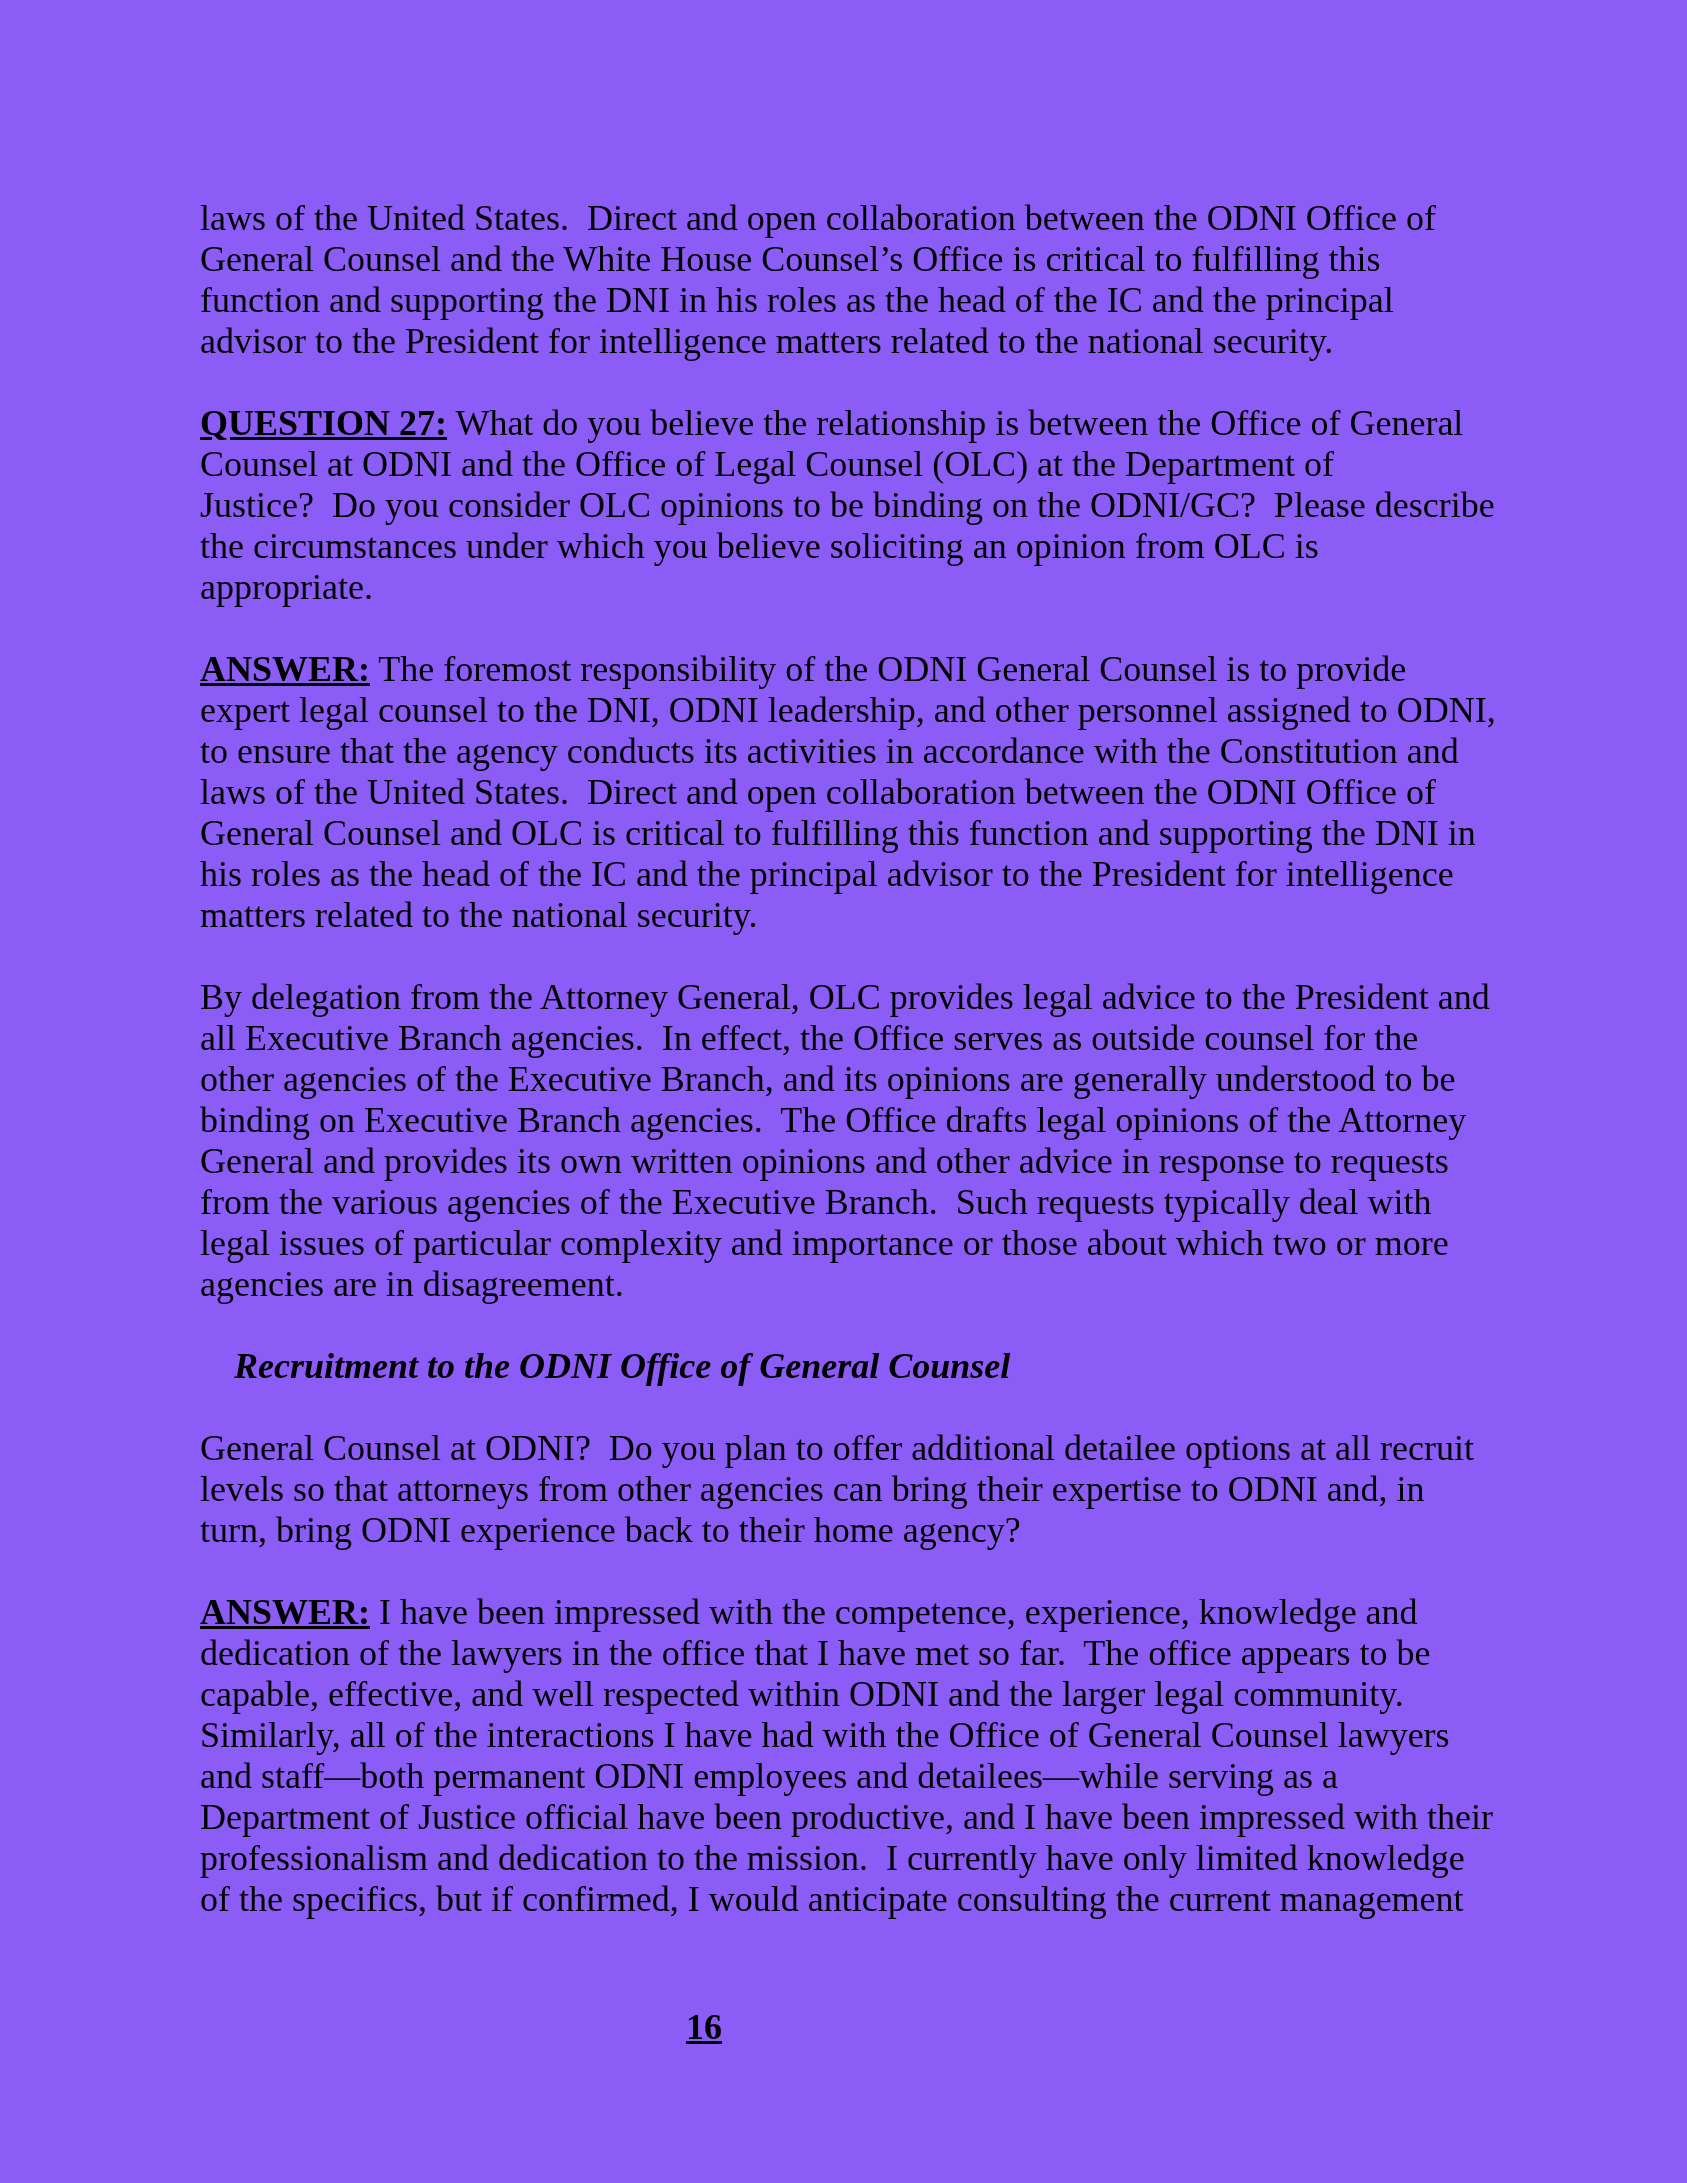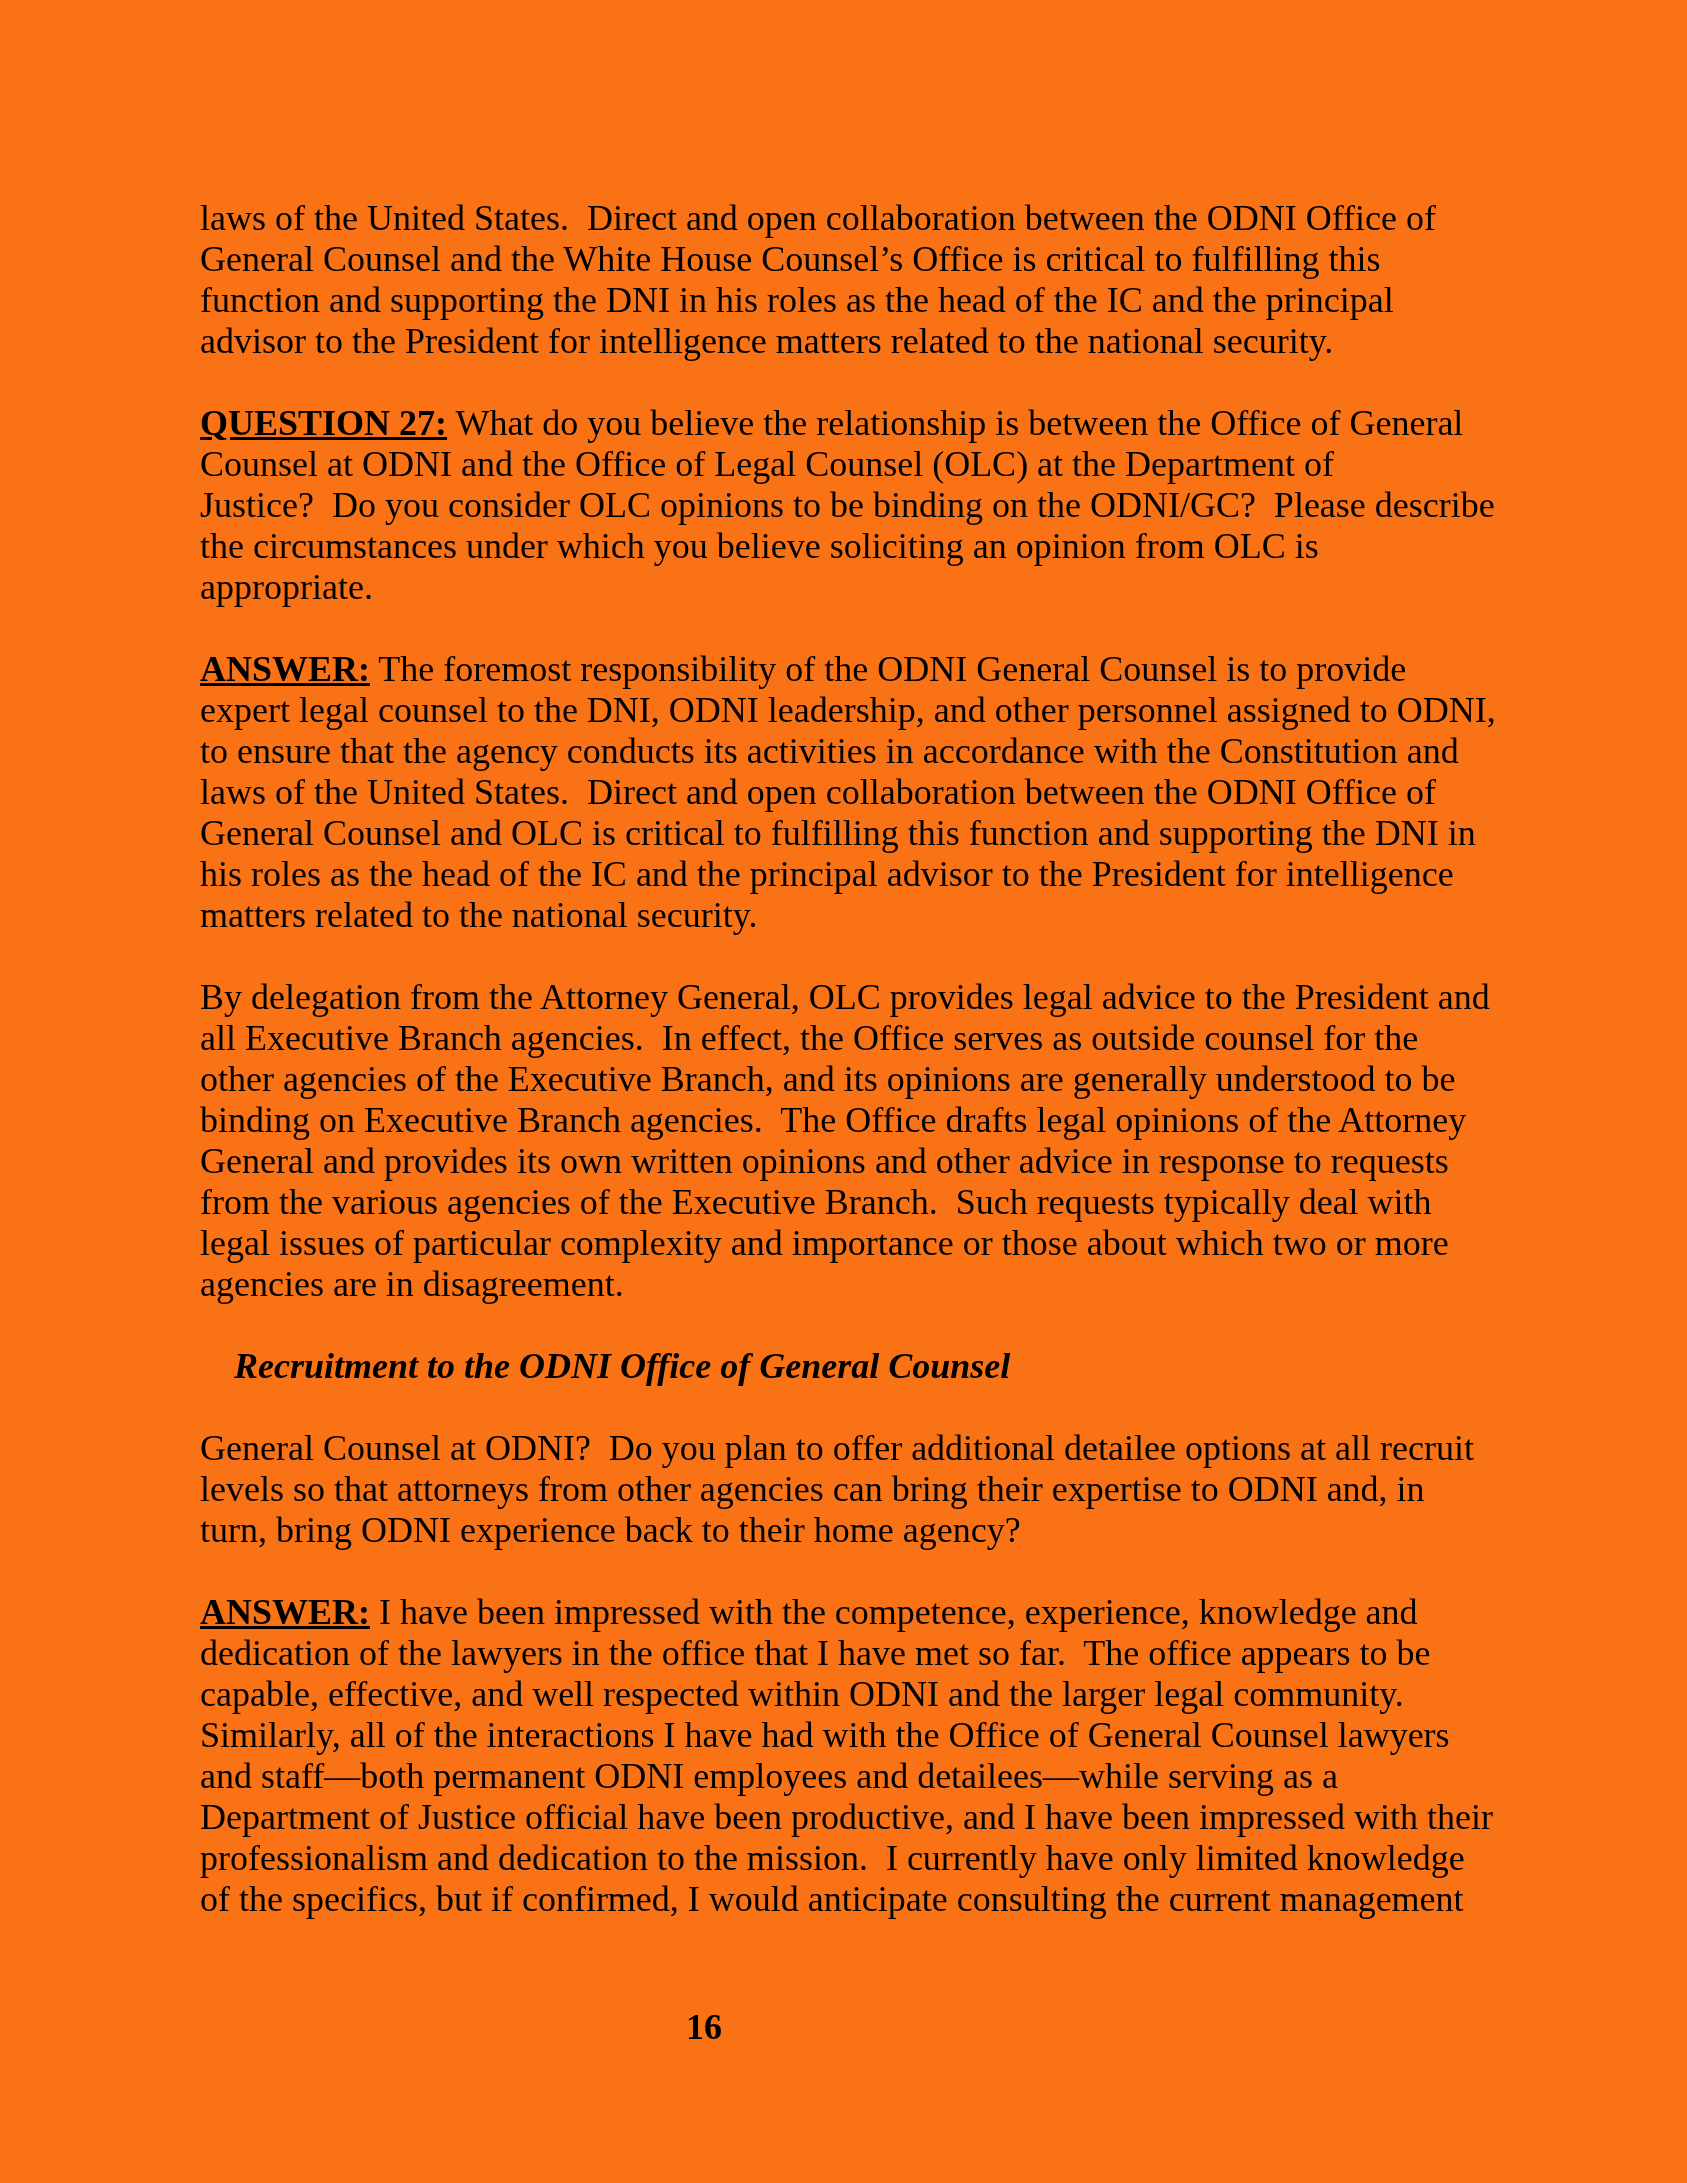--- a/index.html
+++ b/index.html
@@ -14,21 +14,21 @@
       overflow: hidden;
       font-family: "Liberation Serif", "DejaVu Serif", serif;
       color: #000000;
     }
     .page {
       position: absolute;
       left: 0;
       top: 0;
       width: 1687px;
       height: 2183px;
-      background: #f97316;
+      background: #8b5cf6;
     }
     .body-text {
       position: absolute;
       left: 200px;
       top: 198px;
       width: 1317px;
       font-size: 36px;
       line-height: 41px;
     }
     .para {
@@ -50,20 +50,21 @@
     }
     .page-number {
       position: absolute;
       left: 0;
       width: 1408px;
       top: 2007px;
       text-align: center;
       font-size: 36px;
       line-height: 41px;
       font-weight: bold;
+      text-decoration: underline;
     }
   </style>
 </head>
 <body>
 
 <div class="page">
   <div class="body-text">
 
     <div class="para">
       <span class="line">laws of the United States.  Direct and open collaboration between the ODNI Office of</span>

